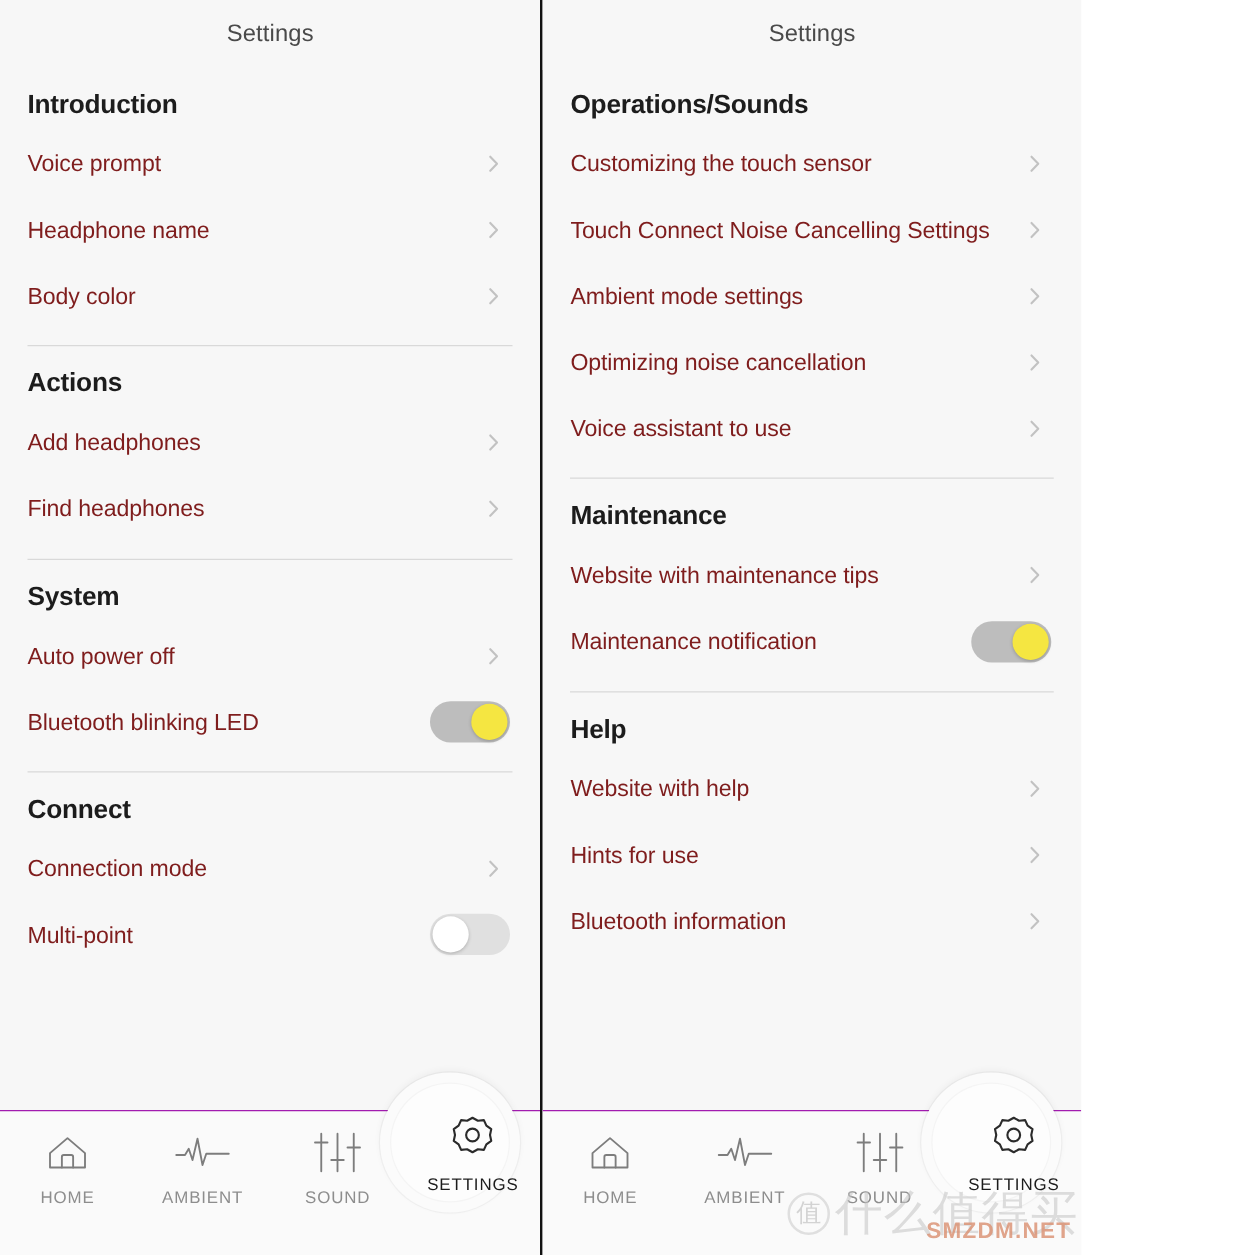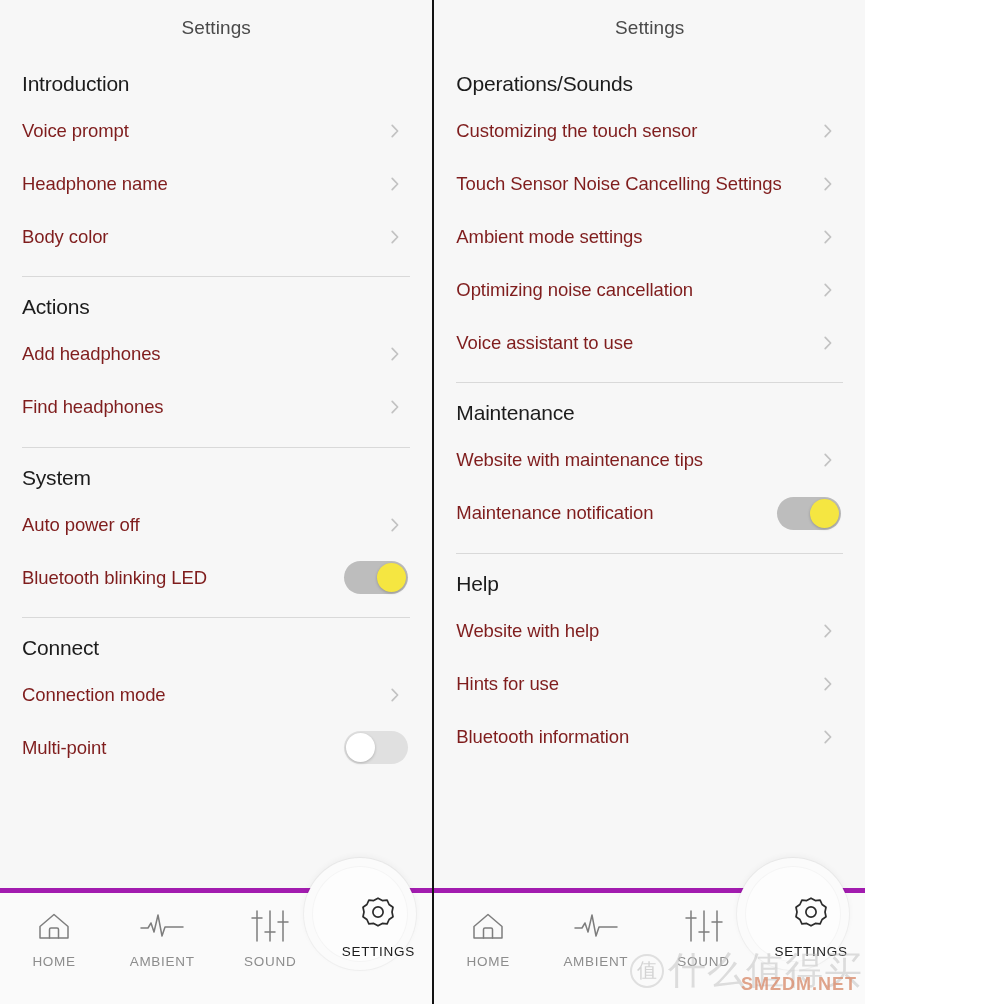--- a/index.html
+++ b/index.html
@@ -38,21 +38,21 @@
   
   .content {
     position:absolute;
     top:56px; left:0; right:0; bottom:0;
     padding:0 22px;
   }
 
   .section { }
   .section-title {
     font-size:21px;
-    font-weight:normal;
+    font-weight:bold;
     color:#1c1c1c;
     letter-spacing:-0.2px;
     padding-top:14px;
     padding-bottom:6px;
     line-height:1.35;
   }
   .row {
     height:53px;
     display:flex;
     align-items:center;
@@ -99,21 +99,21 @@
   }
   .toggle.on  .knob { right:2px; background:#f5e641; }
   .toggle.off .knob { left:2px;  background:#ffffff; }
 
   
   .bottom-nav {
     position:absolute;
     left:0; right:0; bottom:0;
     height:116px;
     background:#fafafa;
-    border-top:5px solid #a21caf;
+    border-top:1px solid #a21caf;
   }
   .nav-items {
     display:flex;
     height:100%;
     align-items:flex-start;
     padding-top:14px;
   }
   .nav-item {
     flex:1 1 0;
     display:flex;
@@ -344,21 +344,21 @@
           <div class="section-title">Operations/Sounds</div>
           <div class="row">
             <span class="label">Customizing the touch sensor</span>
             <span class="chev">
               <svg class="chev-svg" width="18" height="18" viewBox="0 0 18 18" fill="none">
                 <path d="M6.2 3.4 L11.6 9 L6.2 14.6" stroke="#c2c2c2" stroke-width="1.7" stroke-linecap="round" stroke-linejoin="round"></path>
               </svg>
             </span>
           </div>
           <div class="row">
-            <span class="label">Touch Sensor Noise Cancelling Settings</span>
+            <span class="label">Touch Connect Noise Cancelling Settings</span>
             <span class="chev">
               <svg class="chev-svg" width="18" height="18" viewBox="0 0 18 18" fill="none">
                 <path d="M6.2 3.4 L11.6 9 L6.2 14.6" stroke="#c2c2c2" stroke-width="1.7" stroke-linecap="round" stroke-linejoin="round"></path>
               </svg>
             </span>
           </div>
           <div class="row">
             <span class="label">Ambient mode settings</span>
             <span class="chev">
               <svg class="chev-svg" width="18" height="18" viewBox="0 0 18 18" fill="none">

